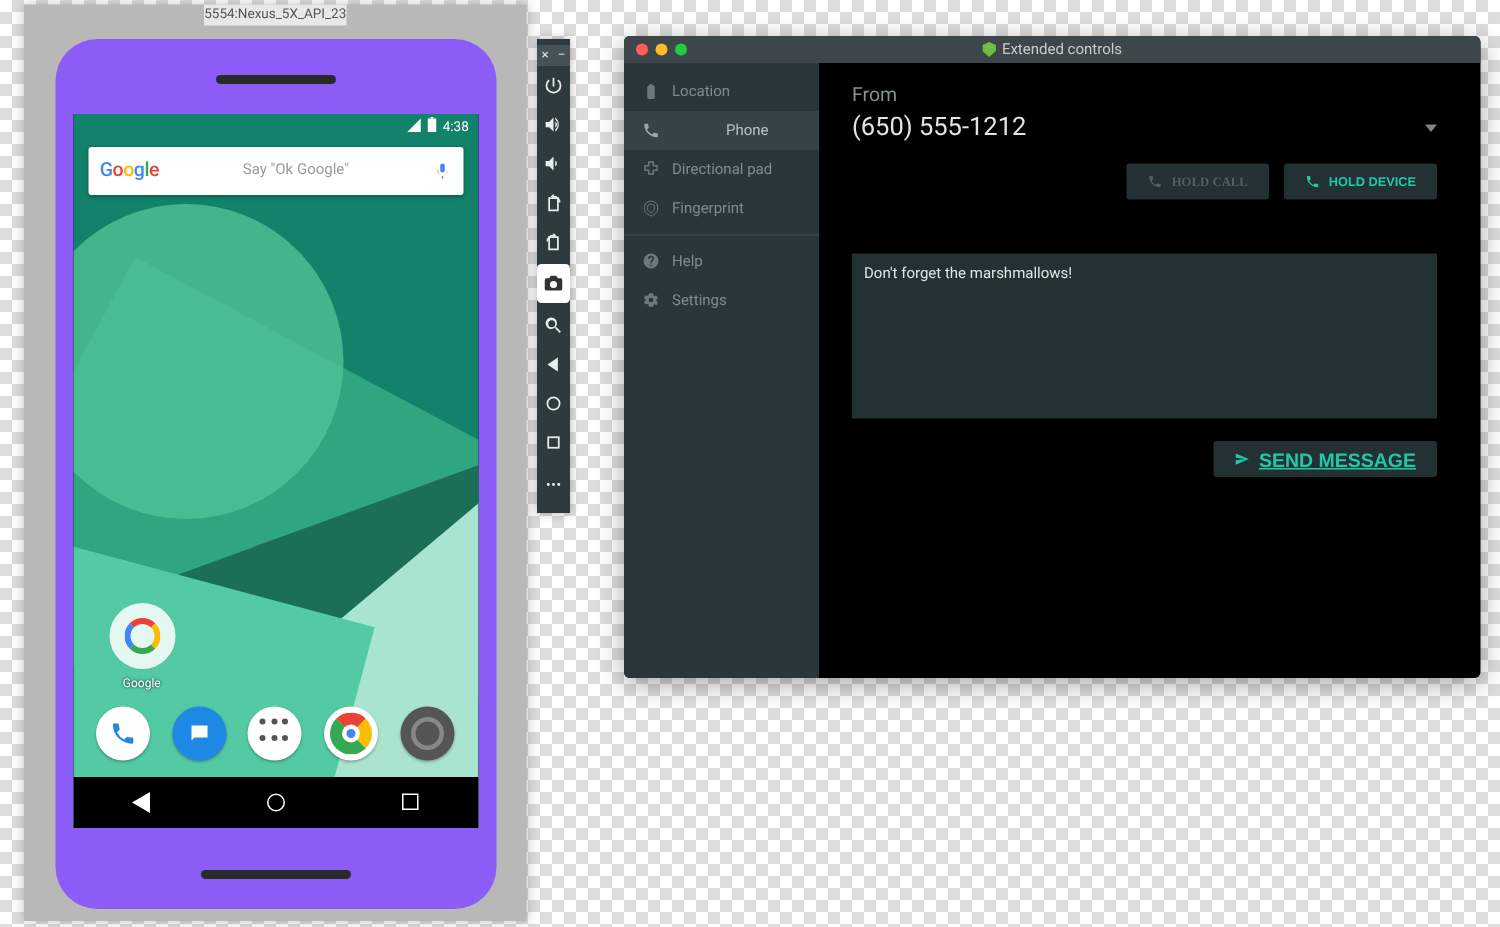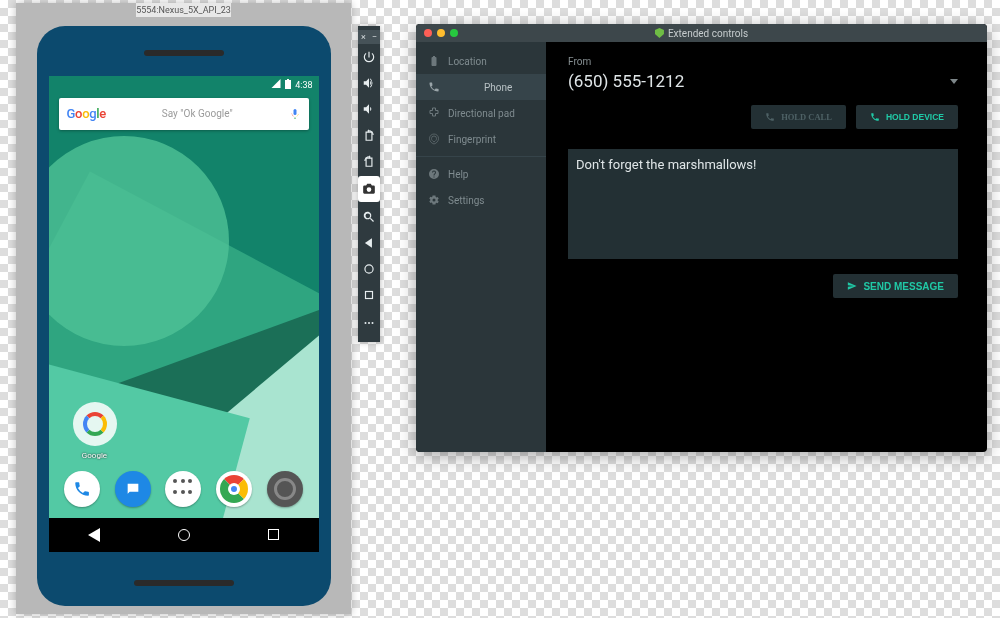--- a/index.html
+++ b/index.html
@@ -39,21 +39,21 @@
   .emu-body {
     flex: 1;
     display: flex;
     align-items: center;
     justify-content: center;
   }
 
   
   .phone {
     width: 294px; height: 580px;
-    background: #0c4a6e;
+    background: #8b5cf6;
     border-radius: 28px;
     padding: 50px 12px 54px 12px;
     position: relative;
   }
   .phone-earpiece {
     position: absolute; top: 24px; left: 50%; transform: translateX(-50%);
     width: 80px; height: 6px; background: #2a2a2a; border-radius: 3px;
   }
   .phone-speaker {
     position: absolute; bottom: 20px; left: 50%; transform: translateX(-50%);
@@ -174,41 +174,41 @@
   .nav-item{
     display:flex;align-items:center;gap:8px;padding:0 12px;height:26px;
     color:#7f8b8f;font-size:10px;cursor:pointer;
   }
   .nav-item.active{background:#36444a;color:#b9c2c5;gap:44px;}
   .nav-item svg{width:12px;height:12px;fill:#6d787c;flex-shrink:0;}
   .nav-item.active svg{fill:#9aa5a9;}
   .nav-sep{height:1px;background:#36444a;margin:4px 0;}
 
   .ext-content{flex:1;padding:14px 22px;color:#aeb7ba;}
-  .ext-content .label{font-size:10px;color:#868f92;margin-bottom:4px;}
+  .ext-content .label{font-size:13px;color:#868f92;margin-bottom:4px;}
   .phone-row{display:flex;align-items:center;justify-content:space-between;width:390px;}
   .phone-number{font-size:17px;color:#dfe5e7;}
   .chevron{width:0;height:0;border-left:4px solid transparent;border-right:4px solid transparent;border-top:5px solid #7d8689;}
 
   .call-buttons{display:flex;justify-content:flex-end;gap:10px;margin:14px 0 16px;width:390px;}
   .call-btn{
     height:24px;padding:0 14px;background:#233034;color:#20c9a6;font-size:8.5px;font-weight:600;
     display:flex;align-items:center;gap:6px;border-radius:2px;cursor:pointer;border:none;
   }
   .call-btn.disabled{color:#4e6165;cursor:default;font-family:Liberation Serif, serif;}
   .call-btn svg{width:10px;height:10px;fill:currentColor;}
 
   .sms-box{
-    width:390px;height:110px;background:#233034;padding:8px;margin-top:4px;border:none;
-    color:#dfe5e7;font-size:13px;font-family:inherit;resize:none;
+    width:390px;height:110px;background:#233034;padding:8px;margin-top:20px;border:none;
+    color:#dfe5e7;font-size:10px;font-family:inherit;resize:none;
   }
   .send-row{width:390px;display:flex;justify-content:flex-end;margin-top:12px;}
   .send-btn{
-    height:24px;padding:0 14px;background:#233034;color:#20c9a6;font-size:10px;font-weight:600;
-    display:flex;align-items:center;gap:6px;border-radius:2px;cursor:pointer;border:none;
+    height:24px;padding:0 14px;background:#233034;color:#20c9a6;font-size:13px;font-weight:600;
+    display:flex;align-items:center;gap:6px;border-radius:2px;cursor:pointer;border:none;text-decoration:underline;
   }
   .send-btn svg{width:10px;height:10px;fill:#20c9a6;}
 
 </style>
 </head>
 <body>
 
 <div class="emu-window">
   <div class="emu-title">5554:Nexus_5X_API_23</div>
   <div class="emu-body">

